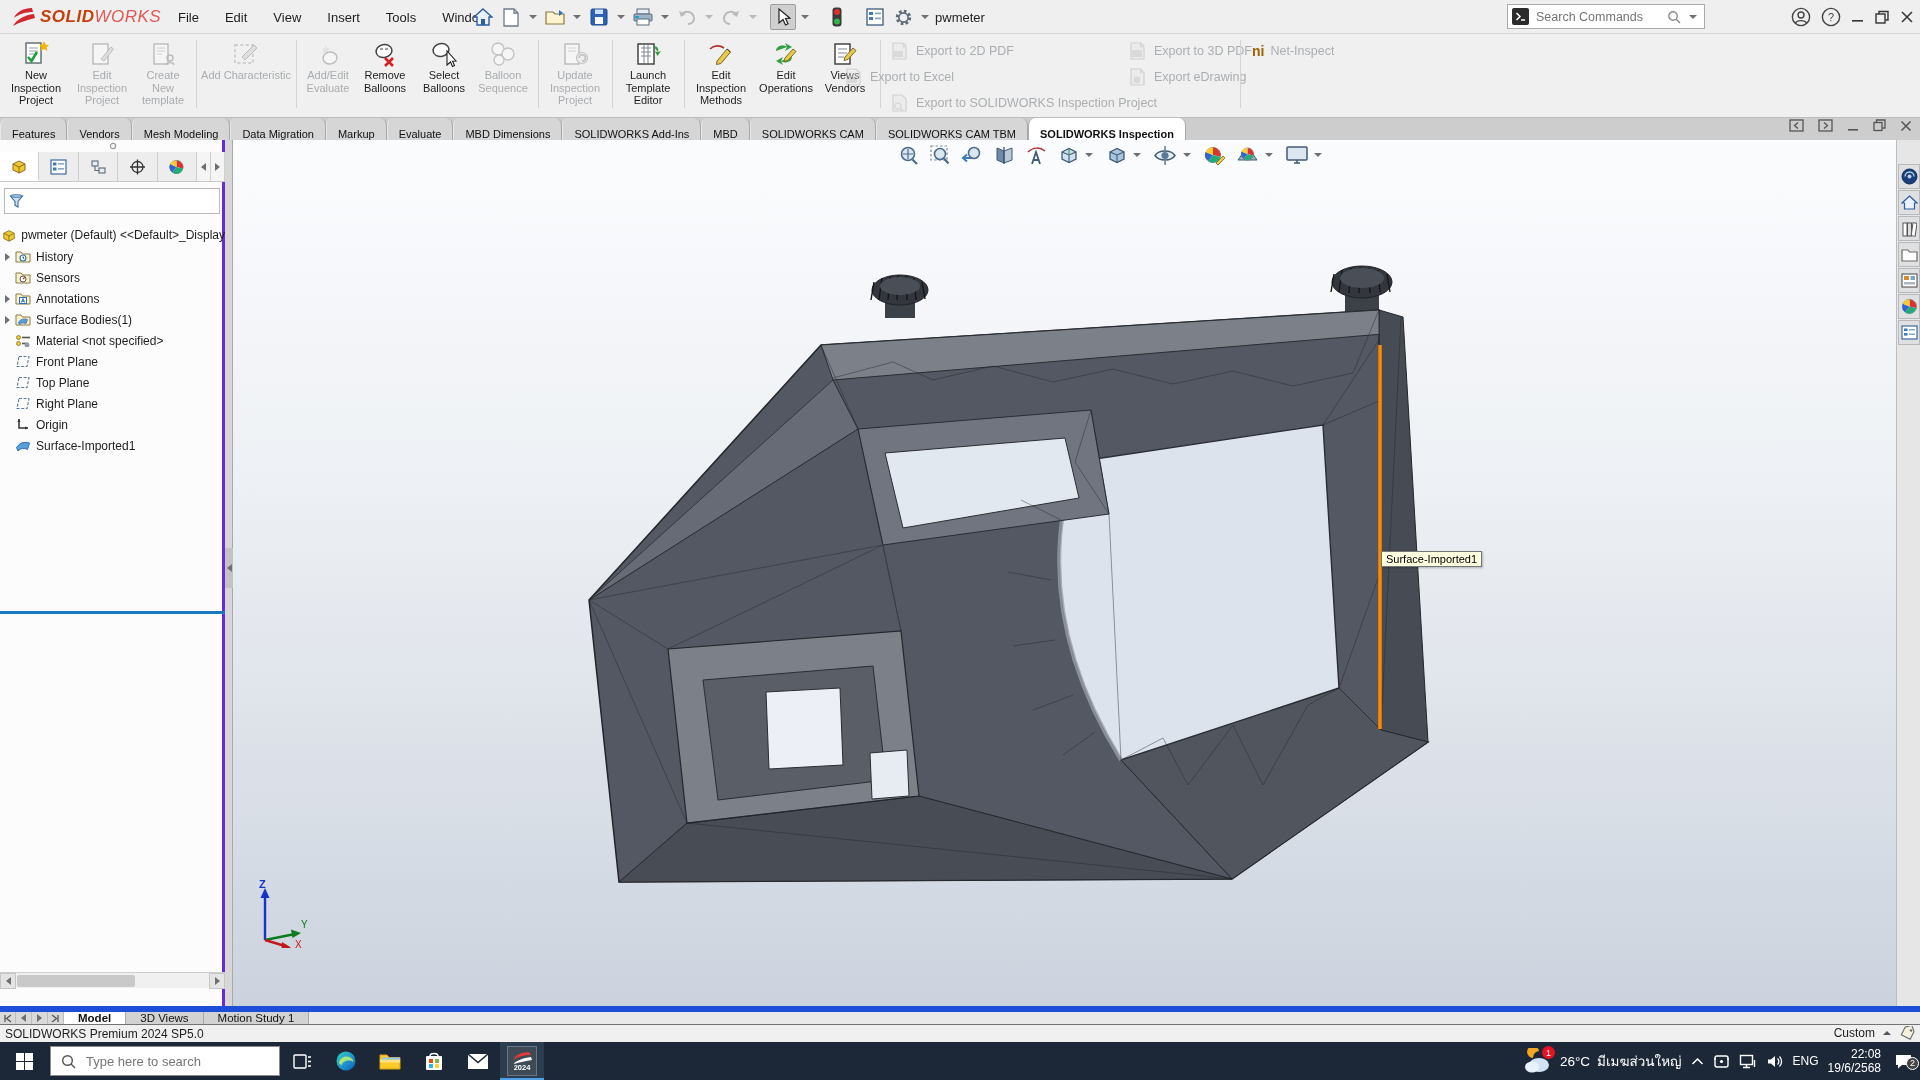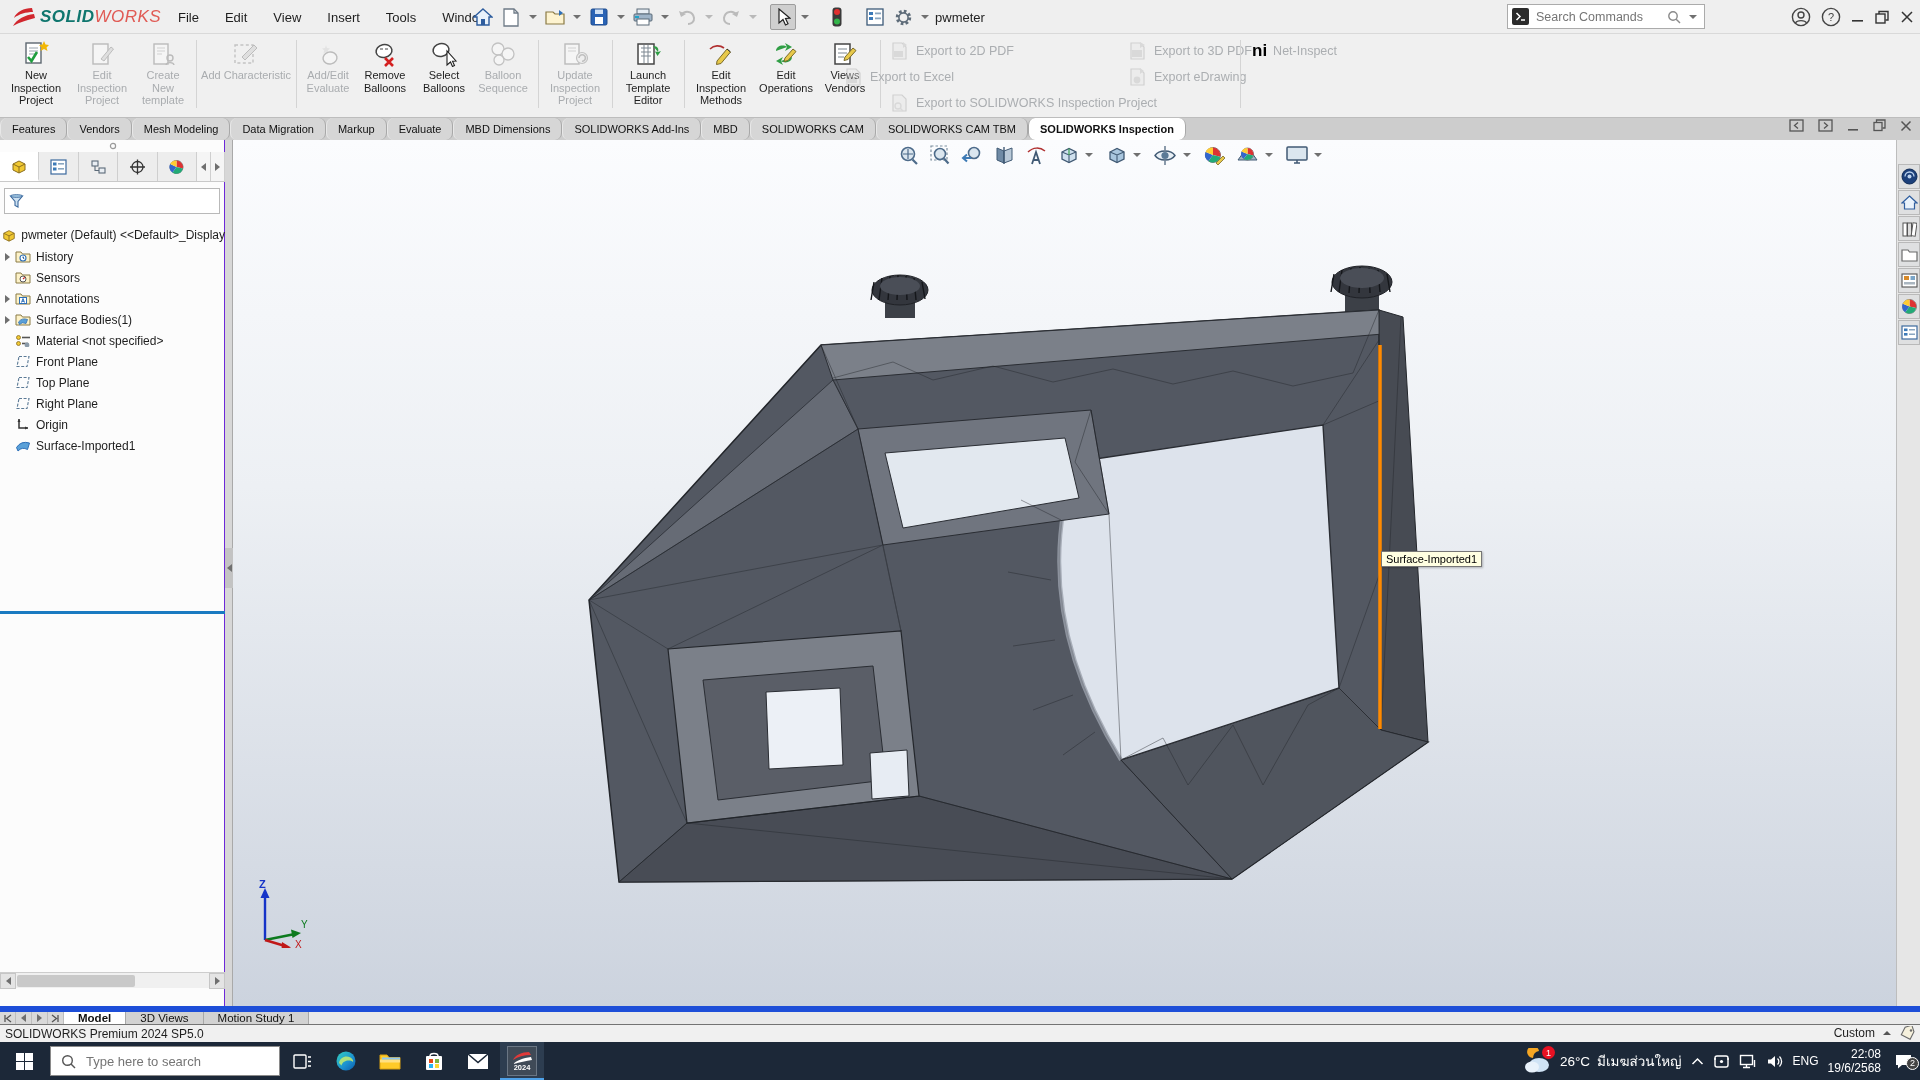--- a/index.html
+++ b/index.html
@@ -6,21 +6,21 @@
   *{box-sizing:border-box;}
   #root{position:relative;width:1920px;height:1080px;overflow:hidden;
         font-family:"Liberation Sans",sans-serif;color:#1e1e1e;background:#f0f0f0;}
   .abs{position:absolute;}
   svg{display:block;}
   .ib{display:inline-flex;align-items:center;justify-content:center;}
 
   
   #titlebar{left:0;top:0;width:1920px;height:34px;background:#efefef;border-bottom:1px solid #d9d9d9;}
   #logo{left:10px;top:4px;height:26px;display:flex;align-items:center;gap:4px;}
-  .logo-solid{font-size:17px;font-weight:bold;color:#0f766e;letter-spacing:.5px;font-style:italic;}
+  .logo-solid{font-size:17px;font-weight:bold;color:#c2410c;letter-spacing:.5px;font-style:italic;}
   .logo-works{font-size:17px;font-weight:normal;color:#e05a54;letter-spacing:.5px;font-style:italic;}
   #menus{left:165px;top:0;height:34px;display:flex;align-items:center;}
   .menu{padding:0 13px;font-size:13px;height:34px;display:flex;align-items:center;cursor:default;}
   #tb-icons{left:470px;top:0;height:34px;display:flex;align-items:center;gap:2px;}
   .ti{width:26px;height:26px;display:flex;align-items:center;justify-content:center;border-radius:2px;}
   .caret{width:0;height:0;border-left:4px solid transparent;border-right:4px solid transparent;border-top:4px solid #707070;margin:0 3px;}
   .caret.dis{border-top-color:#b9b9b9;}
   .ti.sel{background:#cfcfcf;border:1px solid #9d9d9d;}
   .dis-ic{opacity:.38;filter:grayscale(1);}
   #doc-title{left:0;top:0;width:1920px;height:34px;display:flex;align-items:center;justify-content:center;font-size:13px;color:#222;pointer-events:none;}
@@ -33,28 +33,28 @@
   #ribbon{left:0;top:34px;width:1920px;height:83px;background:#f0f0f0;}
   .rbtn{position:absolute;top:3px;height:78px;text-align:center;font-size:11px;line-height:12.5px;color:#1e1e1e;overflow:hidden;cursor:default;}
   .rbtn .ricon{height:30px;display:flex;align-items:flex-end;justify-content:center;margin-bottom:2px;}
   .rbtn.dis{color:#a9acaf;}
   .rsep{position:absolute;top:6px;width:1px;height:68px;background:#d4d4d4;}
   .rexp{position:absolute;height:22px;display:flex;align-items:center;gap:6px;font-size:12.5px;color:#abaeb1;}
   #ribbon-collapse{position:absolute;left:1893px;top:95px;}
 
   
   #tabbar{left:0;top:117px;width:1920px;height:23px;background:#cdcdcd;border-top:1px solid #bdbdbd;display:flex;align-items:stretch;}
-  .tab{padding:6px 11px;font-size:11px;display:flex;align-items:center;background:#d6d6d6;border-right:1px solid #a8a8a8;border-left:1px solid #e8e8e8;color:#111;white-space:nowrap;cursor:default;border-radius:7px;}
+  .tab{padding:16px 11px;font-size:11px;display:flex;align-items:center;background:#d6d6d6;border-right:1px solid #a8a8a8;border-left:1px solid #e8e8e8;color:#111;white-space:nowrap;cursor:default;border-radius:7px;}
   .tab.active{background:#fff;font-weight:bold;border-left:1px solid #a8a8a8;}
   #doc-win-ctrl{position:absolute;right:8px;top:119px;display:flex;gap:14px;align-items:center;}
 
   
   #main{left:0;top:140px;width:1920px;height:866px;}
   
-  #lpanel{left:0;top:0;width:225px;height:866px;background:#fcfcfc;border-right:1px solid #6d28d9;}
+  #lpanel{left:0;top:0;width:225px;height:866px;background:#fcfcfc;border-right:3px solid #6d28d9;}
   #lp-grip{left:0;top:0;width:225px;height:12px;display:flex;align-items:center;justify-content:center;}
   #lp-tabs{left:0;top:12px;width:225px;height:30px;display:flex;border-bottom:1px solid #c9c9c9;background:#f2f2f2;}
   .lp-tab{flex:1;display:flex;align-items:center;justify-content:center;border-right:1px solid #cfcfcf;background:#ededed;}
   .lp-tab.active{background:#fff;border-bottom:2px solid #fff;}
   .lp-scroll{width:14px;display:flex;align-items:center;justify-content:center;background:#f5f5f5;border-right:1px solid #cfcfcf;}
   #lp-filter{left:4px;top:48px;width:216px;height:26px;border:1px solid #b9b9b9;background:#fff;display:flex;align-items:center;padding:0 4px;gap:4px;}
   .tri-r{width:0;height:0;border-top:4px solid transparent;border-bottom:4px solid transparent;border-left:5px solid #6f6f6f;}
   .tri-l{width:0;height:0;border-top:4px solid transparent;border-bottom:4px solid transparent;border-right:5px solid #6f6f6f;}
   .tree-row{position:absolute;left:0;width:225px;height:21px;display:flex;align-items:center;font-size:12px;white-space:nowrap;overflow:hidden;}
   .tree-row .arr{width:14px;display:flex;justify-content:center;}
@@ -438,21 +438,21 @@
     <div class="rexp" style="left:1128px;top:32px">
       <svg width="20" height="20" viewBox="0 0 20 20" class="dis-ic">
           <path d="M3 2 H12 L16 6 V18 H3 Z" fill="#e8e8e8" stroke="#9aa0a6" stroke-width="1.2"></path>
           <circle cx="9" cy="13" r="3.4" fill="#b0b6bb"></circle>
           <path d="M12 1 L16 4 L12 7" fill="#b0b6bb"></path>
         </svg>
       <span>Export eDrawing</span>
     </div>
     <div class="rsep" style="left:1240px"></div>
     <div class="rexp" style="left:1252px;top:6px">
-      <span style="font-weight:bold;font-size:17px;color:#000000;font-family:'Liberation Sans',sans-serif">ni</span>
+      <span style="font-weight:bold;font-size:14px;color:#a16207;font-family:'Liberation Sans',sans-serif">ni</span>
       <span>Net-Inspect</span>
     </div>
     <span id="ribbon-collapse">
         <svg width="16" height="10" viewBox="0 0 16 10">
           <path d="M2 8 L8 3 L14 8" fill="none" stroke="#6d6d6d" stroke-width="1.6"></path>
         </svg>
       </span>
   </div>
 
   <div id="tabbar" class="abs">

